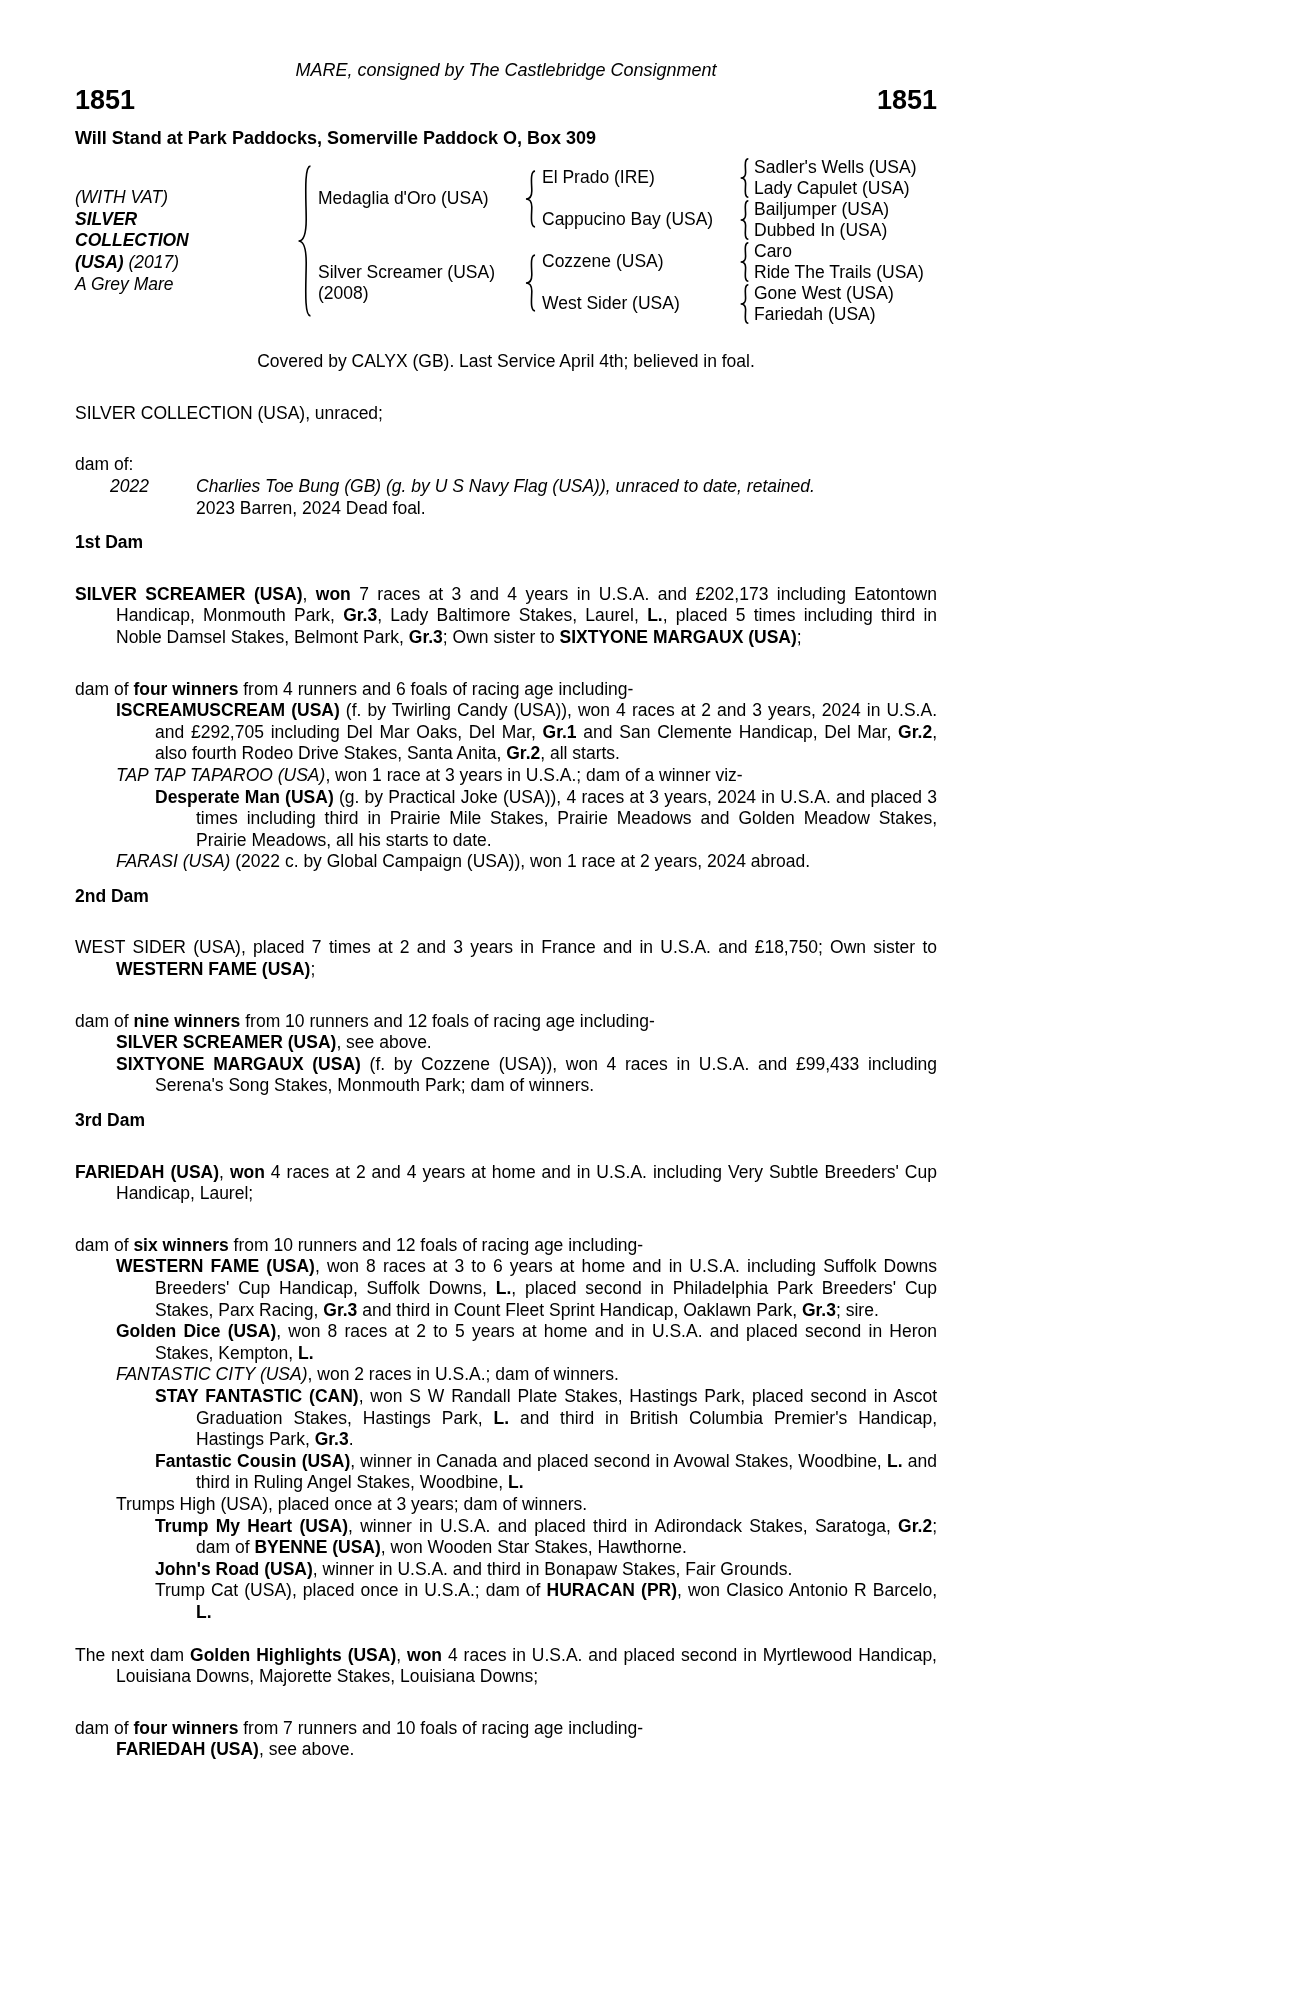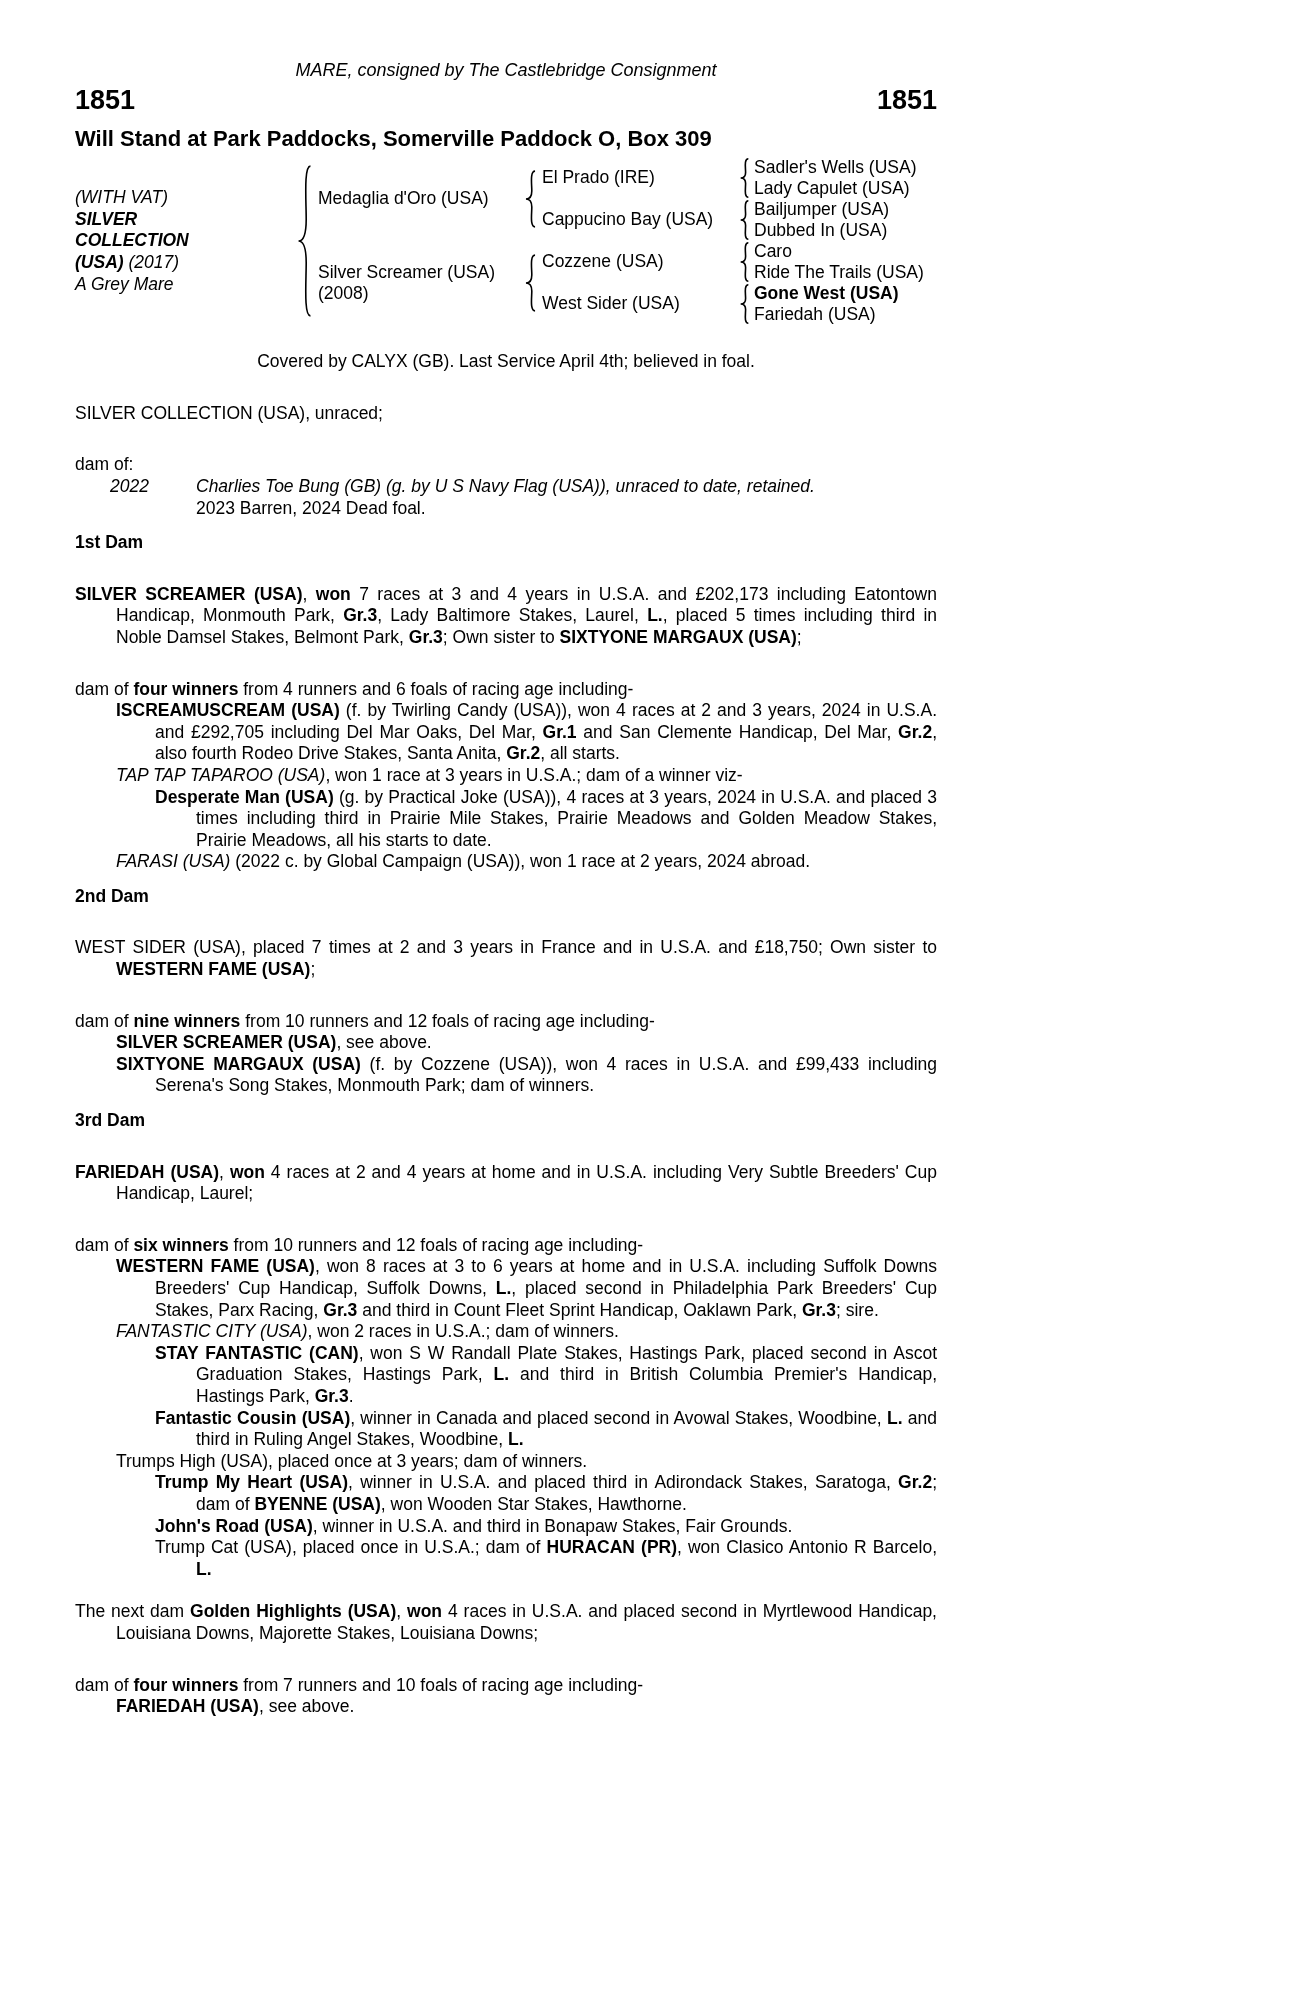--- a/index.html
+++ b/index.html
@@ -8,21 +8,21 @@
     width:1315px; min-height:2000px;
     font-family:"Liberation Sans", sans-serif;
     color:#000; font-size:17.5px; line-height:21.6px;
     position:relative;
   }
   .page { width:862px; margin-left:75px; padding-top:60px; }
 
   .consign { text-align:center; font-style:italic; font-size:18px; }
   .lot-row { display:flex; justify-content:space-between; align-items:flex-end;
              font-weight:bold; font-size:27px; line-height:36px; margin-top:0px; }
-  .stand { font-weight:bold; font-size:22px; margin-top:10px; }
+  .stand { font-weight:bold; font-size:18px; margin-top:10px; }
 
   
   .pedigree { display:grid;
     grid-template-columns:215px 28px 200px 24px 192px 20px 1fr;
     grid-auto-rows:21px; margin-top:8px; }
   .ped-cell { display:flex; align-items:center; overflow:visible; white-space:nowrap; }
   .ped-subject { grid-column:1; grid-row:1/9; white-space:normal;font-style:italic; }
   .ped-subject .inner { width:158px; }
   .subj-name { font-weight:bold; }
   .subj-name .yr { font-weight:normal; }
@@ -35,21 +35,21 @@
   .ped-gp2 { grid-column:5; grid-row:3/5; }
   .ped-gp3 { grid-column:5; grid-row:5/7; }
   .ped-gp4 { grid-column:5; grid-row:7/9; }
   .br-gp1 { grid-column:6; grid-row:1/3; }
   .br-gp2 { grid-column:6; grid-row:3/5; }
   .br-gp3 { grid-column:6; grid-row:5/7; }
   .br-gp4 { grid-column:6; grid-row:7/9; }
   .ggp1 { grid-column:7; grid-row:1; } .ggp2 { grid-column:7; grid-row:2; }
   .ggp3 { grid-column:7; grid-row:3; } .ggp4 { grid-column:7; grid-row:4; }
   .ggp5 { grid-column:7; grid-row:5; } .ggp6 { grid-column:7; grid-row:6; }
-  .ggp7 { grid-column:7; grid-row:7;font-weight:bold; } .ggp8 { grid-column:7; grid-row:8; }
+  .ggp7 { grid-column:7; grid-row:7; } .ggp8 { grid-column:7; grid-row:8; }
   .ped-cell svg { display:block; margin:auto; }
   .brace-main { width:17px; height:156px; }
   .brace-mid  { width:13px; height:58px; }
   .brace-sm   { width:11px; height:40px; }
 
   .covering { text-align:center; margin-top:26px; }
 
   .cat-body { margin-top:20px; }
   .para { text-align:justify; }
   .lvl0 { padding-left:41px; text-indent:-41px;margin-top:30px; }
@@ -191,20 +191,21 @@
       <div class="para lvl1"><i>FARASI (USA)</i><span> (2022 c. by Global Campaign (USA)), won 1 race at 2 years, 2024 abroad.</span></div>
       <div class="dam-heading"><span>2nd Dam</span></div>
       <div class="para lvl0"><span>WEST SIDER (USA), placed 7 times at 2 and 3 years in France and in U.S.A. and £18,750; Own sister to </span><b>WESTERN FAME (USA)</b><span>;</span></div>
       <div class="para lvl0"><span>dam of </span><b>nine winners</b><span> from 10 runners and 12 foals of racing age including-</span></div>
       <div class="para lvl1"><b>SILVER SCREAMER (USA)</b><span>, see above.</span></div>
       <div class="para lvl1"><b>SIXTYONE MARGAUX (USA)</b><span> (f. by Cozzene (USA)), won 4 races in U.S.A. and £99,433 including Serena's Song Stakes, Monmouth Park; dam of winners.</span></div>
       <div class="dam-heading"><span>3rd Dam</span></div>
       <div class="para lvl0"><b>FARIEDAH (USA)</b><span>, </span><b>won</b><span> 4 races at 2 and 4 years at home and in U.S.A. including Very Subtle Breeders' Cup Handicap, Laurel;</span></div>
       <div class="para lvl0"><span>dam of </span><b>six winners</b><span> from 10 runners and 12 foals of racing age including-</span></div>
       <div class="para lvl1"><b>WESTERN FAME (USA)</b><span>, won 8 races at 3 to 6 years at home and in U.S.A. including Suffolk Downs Breeders' Cup Handicap, Suffolk Downs, </span><b>L.</b><span>, placed second in Philadelphia Park Breeders' Cup Stakes, Parx Racing, </span><b>Gr.3</b><span> and third in Count Fleet Sprint Handicap, Oaklawn Park, </span><b>Gr.3</b><span>; sire.</span></div>
+      <div class="para lvl1"><b>Golden Dice (USA)</b><span>, won 8 races at 2 to 5 years at home and in U.S.A. and placed second in Heron Stakes, Kempton, </span><b>L.</b></div>
       <div class="para lvl1"><i>FANTASTIC CITY (USA)</i><span>, won 2 races in U.S.A.; dam of winners.</span></div>
       <div class="para lvl2"><b>STAY FANTASTIC (CAN)</b><span>, won S W Randall Plate Stakes, Hastings Park, placed second in Ascot Graduation Stakes, Hastings Park, </span><b>L.</b><span> and third in British Columbia Premier's Handicap, Hastings Park, </span><b>Gr.3</b><span>.</span></div>
       <div class="para lvl2"><b>Fantastic Cousin (USA)</b><span>, winner in Canada and placed second in Avowal Stakes, Woodbine, </span><b>L.</b><span> and third in Ruling Angel Stakes, Woodbine, </span><b>L.</b></div>
       <div class="para lvl1"><span>Trumps High (USA), placed once at 3 years; dam of winners.</span></div>
       <div class="para lvl2"><b>Trump My Heart (USA)</b><span>, winner in U.S.A. and placed third in Adirondack Stakes, Saratoga, </span><b>Gr.2</b><span>; dam of </span><b>BYENNE (USA)</b><span>, won Wooden Star Stakes, Hawthorne.</span></div>
       <div class="para lvl2"><b>John's Road (USA)</b><span>, winner in U.S.A. and third in Bonapaw Stakes, Fair Grounds.</span></div>
       <div class="para lvl2"><span>Trump Cat (USA), placed once in U.S.A.; dam of </span><b>HURACAN (PR)</b><span>, won Clasico Antonio R Barcelo, </span><b>L.</b></div>
       <div class="para lvl0 gap-top"><span>The next dam </span><b>Golden Highlights (USA)</b><span>, </span><b>won</b><span> 4 races in U.S.A. and placed second in Myrtlewood Handicap, Louisiana Downs, Majorette Stakes, Louisiana Downs;</span></div>
       <div class="para lvl0"><span>dam of </span><b>four winners</b><span> from 7 runners and 10 foals of racing age including-</span></div>
       <div class="para lvl1"><b>FARIEDAH (USA)</b><span>, see above.</span></div>

